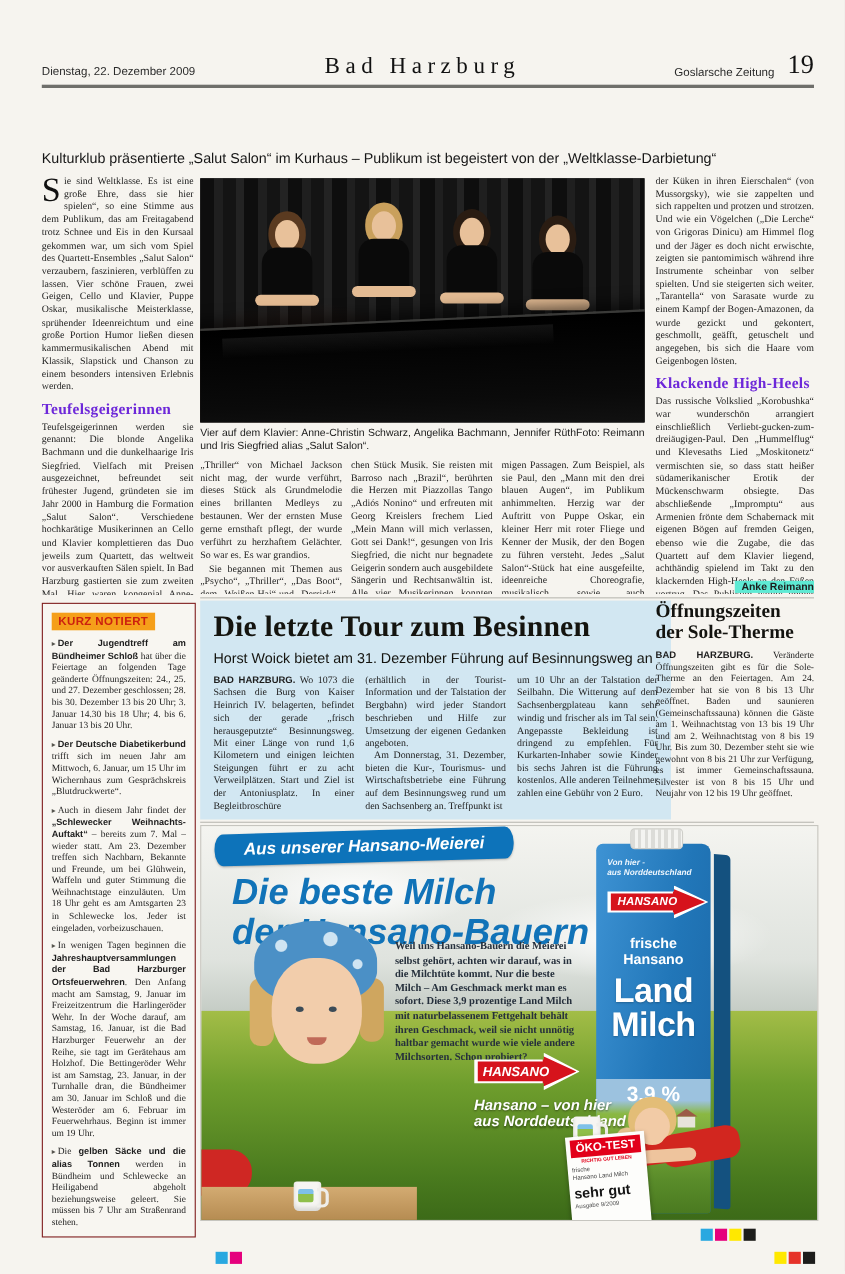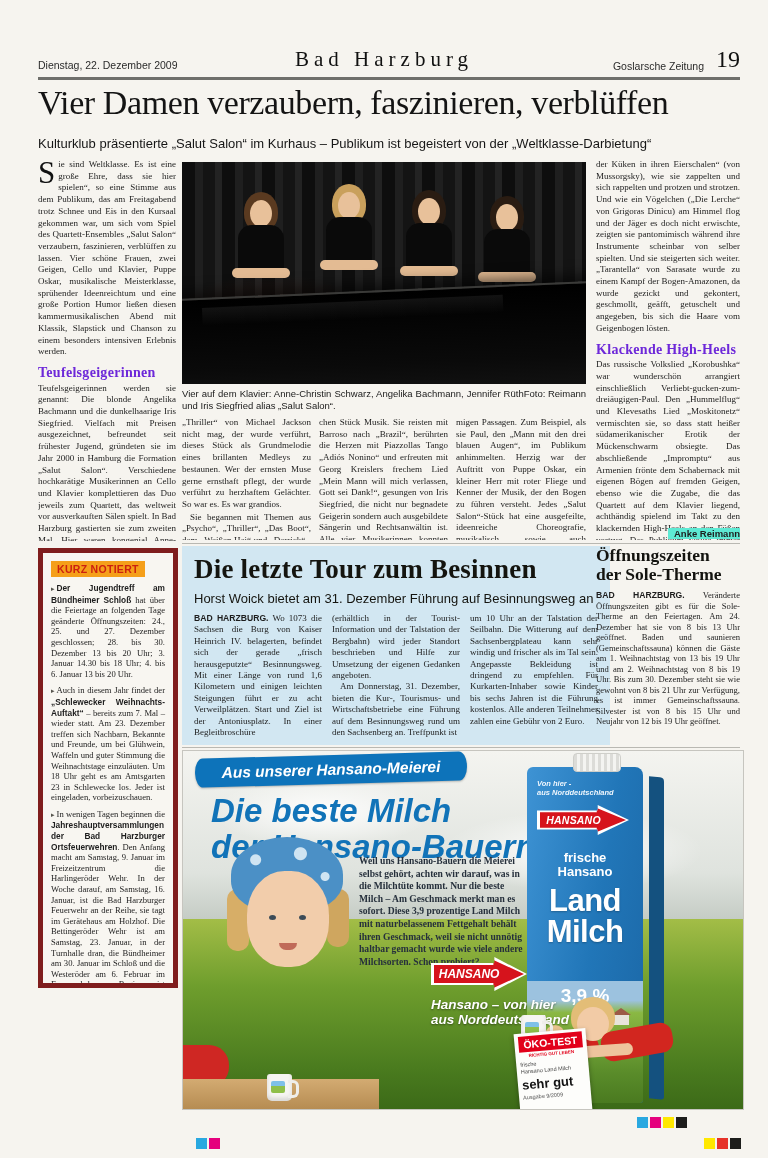--- a/index.html
+++ b/index.html
@@ -47,21 +47,21 @@
   .fig .dress{position:absolute;left:8px;top:33px;width:46px;height:52px;border-radius:14px 14px 4px 4px;background:#0a0a0a;}
   .fig .arms{position:absolute;left:2px;top:76px;width:58px;height:10px;border-radius:6px;background:#e3bb93;}
   .f1{left:48px;top:30px;}.f2{left:136px;top:22px;}.f3{left:216px;top:28px;}.f4{left:294px;top:34px;}
   .capt{position:absolute;left:182px;top:388px;width:404px;font:9.5px "Liberation Sans",sans-serif;
         line-height:12px;text-align:justify;color:#1a1a1a;}
   .credit{float:right;}
   
   .rule-mid,.rule-low{position:absolute;left:182px;width:558px;height:1px;background:#b9b8b2;}
   .rule-mid{top:543px;}.rule-low{top:747px;}
   
-  .kurz{position:absolute;left:38px;top:548px;width:140px;height:440px;border:5px solid #7f1d1d;
+  .kurz{position:absolute;left:38px;top:548px;width:140px;height:577px;border:1px solid #7f1d1d;
         background:#f8f6f1;padding:6px 8px;box-sizing:border-box;overflow:hidden;}
   .klabel{display:inline-block;background:#f59f1a;color:#cc200f;
           font:bold 10.5px "Liberation Sans",sans-serif;padding:2px 6px;margin-bottom:6px;letter-spacing:.3px;}
   .kitem{font-size:8.6px;line-height:10.6px;text-align:justify;margin-bottom:6px;hyphens:auto;}
   .kitem .arr{color:#57564f;font-size:7px;margin-right:2px;}
   .kitem .kb{font-family:"Liberation Sans",sans-serif;font-weight:bold;font-size:8.3px;}
   
   .tour{position:absolute;left:182px;top:546px;width:428px;height:199px;background:#d2e7f2;
         box-sizing:border-box;padding:6px 12px;overflow:hidden;}
   .tour h2{margin:2px 0 6px;font-size:27px;letter-spacing:.2px;color:#14140f;}
@@ -82,21 +82,21 @@
   .grass{position:absolute;left:0;right:0;top:168px;bottom:0;
          background:linear-gradient(#a3bd47,#6f9e2d 35%,#497a1e 80%,#3c6a18);}
   .ribbon{position:absolute;left:12px;top:4px;width:272px;height:29px;background:#0d73ba;color:#fff;
           border-radius:8px/14px;transform:rotate(-1.6deg);display:flex;align-items:center;justify-content:center;
           font:bold italic 15.5px "Liberation Sans",sans-serif;box-shadow:0 1px 2px rgba(0,0,0,.25);}
   .ad-h{position:absolute;left:28px;top:42px;font:bold italic 33px "Liberation Sans",sans-serif;
         color:#1173b8;line-height:36px;}
   .ad-body{position:absolute;left:176px;top:104px;width:164px;font:bold 9.6px "Liberation Serif",serif;
            color:#26303c;line-height:12.6px;}
   
-  .carton{position:absolute;left:344px;top:16px;width:116px;height:336px;z-index:2;
+  .carton{position:absolute;left:359px;top:16px;width:104px;height:336px;z-index:2;
           background:linear-gradient(100deg,#3e93d4,#2176b8 55%,#1b67a6);border-radius:6px 8px 3px 3px;}
   .cside{position:absolute;left:466px;top:26px;width:15px;height:322px;background:#14517f;
          transform:skewY(5deg);z-index:1;border-radius:0 4px 3px 0;}
   .cap{position:absolute;left:390px;top:2px;width:46px;height:17px;background:#f1f1ee;border-radius:4px;z-index:3;
        background-image:repeating-linear-gradient(90deg,#dcdcd8 0 3px,#f4f4f1 3px 6px);border:1px solid #cfcfca;}
   .c-origin{position:absolute;left:10px;top:12px;font:bold italic 7.5px "Liberation Sans",sans-serif;color:#eef6fd;line-height:9px;}
   .c-logo{position:absolute;left:10px;top:38px;width:92px;height:30px;background:#fff;
           clip-path:polygon(0 18%,66% 18%,66% 0,100% 50%,66% 100%,66% 82%,0 82%);}
   .c-logo .inner{position:absolute;inset:3px;background:#d6131c;
           clip-path:polygon(0 18%,66% 18%,66% 0,100% 50%,66% 100%,66% 82%,0 82%);
@@ -174,21 +174,20 @@
 <body>
 
 <div class="page">
 
   <div class="hdr-date">Dienstag, 22. Dezember 2009</div>
   <div class="hdr-section">Bad Harzburg</div>
   <div class="hdr-paper">Goslarsche Zeitung</div>
   <div class="hdr-num">19</div>
   <div class="hdr-rule"></div>
 
-  <h1 class="lead-h">Vier Damen verzaubern, faszinieren, verblüffen</h1>
   <div class="lead-sub">Kulturklub präsentierte „Salut Salon“ im Kurhaus – Publikum ist begeistert von der „Weltklasse-Darbietung“</div>
 
   <div class="col c1">
     <p><span class="dropcap">S</span><span>ie sind Weltklasse. Es ist eine große Ehre, dass sie hier spielen“, so eine Stimme aus dem Publikum, das am Freitagabend trotz Schnee und Eis in den Kursaal gekommen war, um sich vom Spiel des Quartett-Ensembles „Salut Salon“ verzaubern, faszinieren, verblüffen zu lassen. Vier schöne Frauen, zwei Geigen, Cello und Klavier, Puppe Oskar, musikalische Meisterklasse, sprühender Ideenreichtum und eine große Portion Humor ließen diesen kammermusikalischen Abend mit Klassik, Slapstick und Chanson zu einem besonders intensiven Erlebnis werden.</span></p>
     <div class="crosshead">Teufelsgeigerinnen</div>
     <p>Teufelsgeigerinnen werden sie genannt: Die blonde Angelika Bachmann und die dunkelhaarige Iris Siegfried. Vielfach mit Preisen ausgezeichnet, befreundet seit frühester Jugend, gründeten sie im Jahr 2000 in Hamburg die Formation „Salut Salon“. Verschiedene hochkarätige Musikerinnen an Cello und Klavier komplettieren das Duo jeweils zum Quartett, das weltweit vor ausverkauften Sälen spielt. In Bad Harzburg gastierten sie zum zweiten Mal. Hier waren kongenial Anne-Christin Schwarz am Cello sowie Jennifer Rüth am Klavier zu erleben.</p>
 
   </div>
 
   <div class="photo">
@@ -241,20 +240,21 @@
     <p>Das russische Volkslied „Korobushka“ war wunderschön arrangiert einschließlich Verliebt-gucken-zum-dreiäugigen-Paul. Den „Hummelflug“ und Klevesaths Lied „Moskitonetz“ vermischten sie, so dass statt heißer südamerikanischer Erotik der Mückenschwarm obsiegte. Das abschließende „Impromptu“ aus Armenien frönte dem Schabernack mit eigenen Bögen auf fremden Geigen, ebenso wie die Zugabe, die das Quartett auf dem Klavier liegend, achthändig spielend im Takt zu den klackernden High-Heels an den Füßen vortrug. Das Publikum wollte immer weitere Zugaben. Charmant setzten „Salut Salon“ dann einen Schlusspunkt auf plattdeutsch: „Dat du min Leevsten büst“ sangen sie und versprachen, dass sie wiederkommen würden.</p>
     <div class="author">Anke Reimann</div>
   </div>
 
   <div class="rule-mid"></div>
   <div class="rule-low"></div>
 
   <aside class="kurz">
     <div class="klabel">KURZ NOTIERT</div>
     <div class="kitem"><span class="arr">▸</span><span></span><span class="kb">Der Jugendtreff am Bündheimer Schloß</span><span> hat über die Feiertage an folgenden Tage geänderte Öffnungszeiten: 24., 25. und 27. Dezember geschlossen; 28. bis 30. Dezember 13 bis 20 Uhr; 3. Januar 14.30 bis 18 Uhr; 4. bis 6. Januar 13 bis 20 Uhr.</span></div>
+    <div class="kitem"><span class="arr">▸</span><span></span><span class="kb">Der Deutsche Diabetikerbund</span><span> trifft sich im neuen Jahr am Mittwoch, 6. Januar, um 15 Uhr im Wichernhaus zum Gesprächskreis „Blutdruckwerte“.</span></div>
     <div class="kitem"><span class="arr">▸</span><span>Auch in diesem Jahr findet der </span><span class="kb">„Schlewecker Weihnachts-Auftakt“</span><span> – bereits zum 7. Mal – wieder statt. Am 23. Dezember treffen sich Nachbarn, Bekannte und Freunde, um bei Glühwein, Waffeln und guter Stimmung die Weihnachtstage einzuläuten. Um 18 Uhr geht es am Amtsgarten 23 in Schlewecke los. Jeder ist eingeladen, vorbeizuschauen.</span></div>
     <div class="kitem"><span class="arr">▸</span><span>In wenigen Tagen beginnen die </span><span class="kb">Jahreshauptversammlungen der Bad Harzburger Ortsfeuerwehren</span><span>. Den Anfang macht am Samstag, 9. Januar im Freizeitzentrum die Harlingeröder Wehr. In der Woche darauf, am Samstag, 16. Januar, ist die Bad Harzburger Feuerwehr an der Reihe, sie tagt im Gerätehaus am Holzhof. Die Bettingeröder Wehr ist am Samstag, 23. Januar, in der Turnhalle dran, die Bündheimer am 30. Januar im Schloß und die Westeröder am 6. Februar im Feuerwehrhaus. Beginn ist immer um 19 Uhr.</span></div>
     <div class="kitem"><span class="arr">▸</span><span>Die </span><span class="kb">gelben Säcke und die alias Tonnen</span><span> werden in Bündheim und Schlewecke an Heiligabend abgeholt beziehungsweise geleert. Sie müssen bis 7 Uhr am Straßenrand stehen.</span></div>
     <div class="kitem"><span class="arr">▸</span><span>Der erste </span><span class="kb">„Cercle Francais“ der Deutsch-Französischen-Gesellschaft</span></div>
   </aside>
 
   <section class="tour">
     <h2>Die letzte Tour zum Besinnen</h2>
     <div class="tour-sub">Horst Woick bietet am 31. Dezember Führung auf Besinnungsweg an</div>
     <div class="tour-cols">

